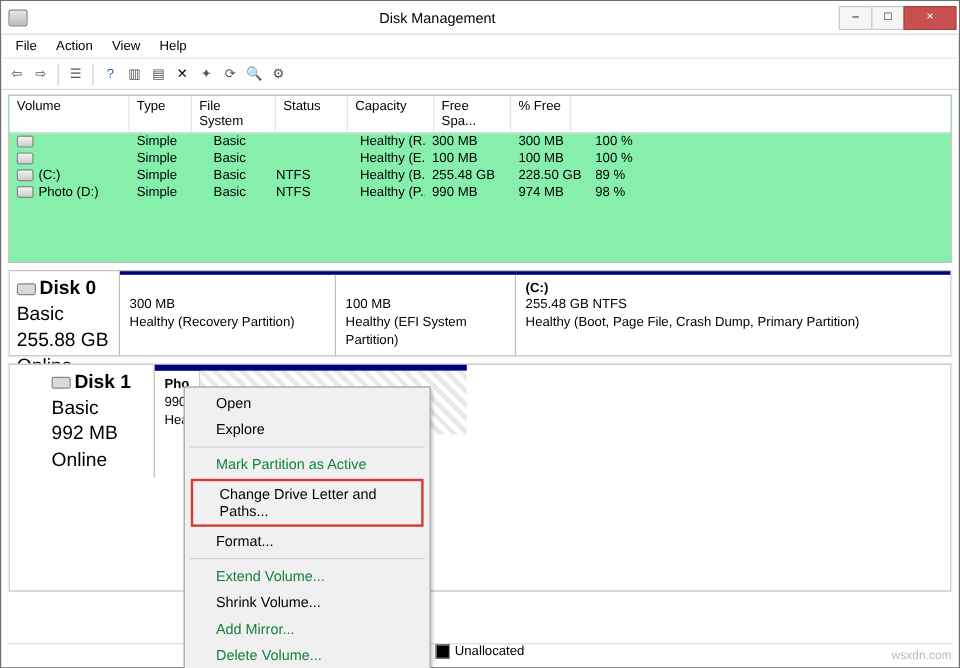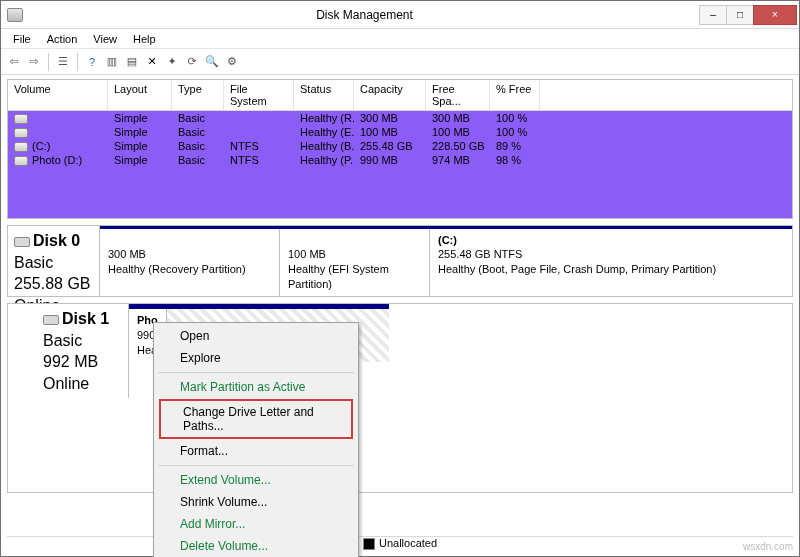--- a/index.html
+++ b/index.html
@@ -9,21 +9,21 @@
   .titlebar .icon { width: 16px; height: 14px; margin: 0 6px; background: linear-gradient(#e6e6e6,#bcbcbc); border: 1px solid #888; border-radius: 2px; }
   .titlebar .title { flex: 1; text-align: center; font-size: 12px; }
   .winbtns { display: flex; height: 20px; margin-right: 2px; }
   .winbtn { width: 28px; height: 20px; border: 1px solid #c9c9c9; background: #f5f5f5; display: flex; align-items: center; justify-content: center; font-size: 10px; margin-left: -1px; cursor: pointer; }
   .winbtn.close { background: #c75050; color: #fff; border-color: #b04040; width: 44px; }
   .menubar { height: 20px; display: flex; align-items: center; padding: 0 4px; border-bottom: 1px solid #e5e5e5; }
   .menubar span { padding: 2px 8px; cursor: default; }
   .toolbar { height: 26px; display: flex; align-items: center; padding: 0 4px; border-bottom: 1px solid #d9d9d9; gap: 2px; }
   .tbtn { width: 18px; height: 18px; border: 1px solid transparent; display: flex; align-items: center; justify-content: center; font-size: 11px; color: #555; cursor: pointer; }
   .tsep { width: 1px; height: 18px; background: #ccc; margin: 0 3px; }
-  .vol-panel { border: 1px solid #bfbfbf; margin: 4px 6px 0 6px; flex-shrink: 0; height: 140px; display: flex; flex-direction: column; background: #8b5cf6; }
+  .vol-panel { border: 1px solid #bfbfbf; margin: 4px 6px 0 6px; flex-shrink: 0; height: 140px; display: flex; flex-direction: column; background: #86efac; }
   .vol-header { display: flex; background: #fff; border-bottom: 1px solid #d9d9d9; }
   .vol-header div { border-right: 1px solid #e5e5e5; padding: 3px 6px; font-size: 11px; }
   .vol-rows { flex: 1; overflow: hidden; }
   .vol-row { display: flex; padding: 1px 0; }
   .vol-row div { padding: 0 6px; white-space: nowrap; overflow: hidden; }
   .vol-icon { display: inline-block; width: 14px; height: 10px; background: linear-gradient(#f4f4f4,#ccc); border: 1px solid #888; border-radius: 2px; margin-right: 4px; vertical-align: middle; }
   .c-vol { width: 100px; }
   .c-lay { width: 64px; }
   .c-typ { width: 52px; }
   .c-fs  { width: 70px; }
@@ -87,21 +87,20 @@
     <div class="tbtn" style="color:#000;">✕</div>
     <div class="tbtn">✦</div>
     <div class="tbtn">⟳</div>
     <div class="tbtn">🔍</div>
     <div class="tbtn">⚙</div>
   </div>
 
   <div class="vol-panel">
     <div class="vol-header">
       <div class="c-vol">Volume</div>
-      <div class="c-lay">Layout</div>
       <div class="c-typ">Type</div>
       <div class="c-fs">File System</div>
       <div class="c-sta">Status</div>
       <div class="c-cap">Capacity</div>
       <div class="c-fre">Free Spa...</div>
       <div class="c-pct">% Free</div>
     </div>
     <div class="vol-rows" id="vol-rows">
         <div class="vol-row">
           <div class="c-vol"><span class="vol-icon"></span></div>

